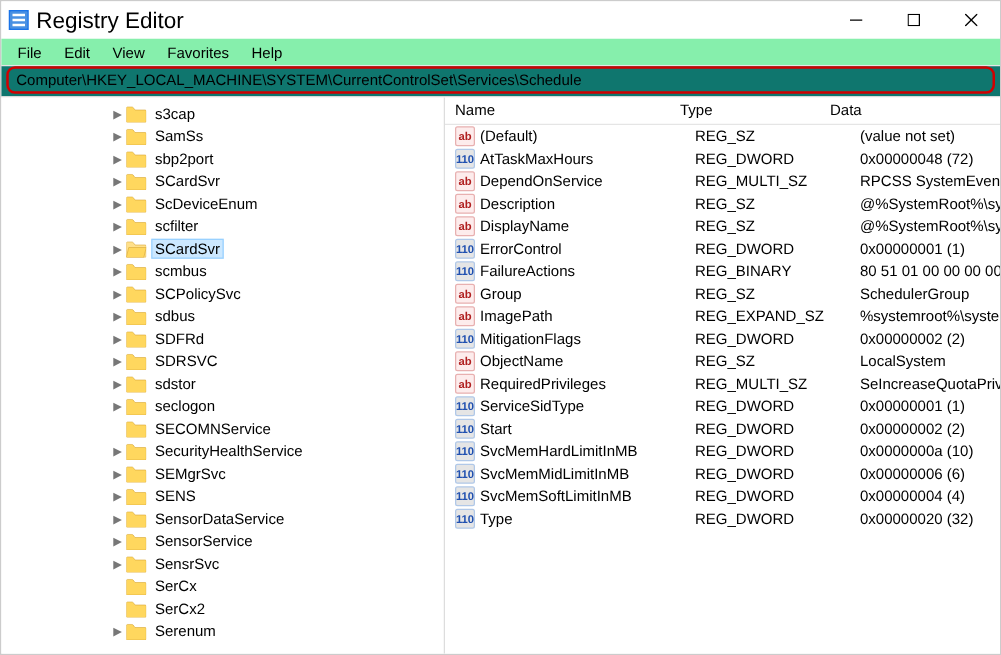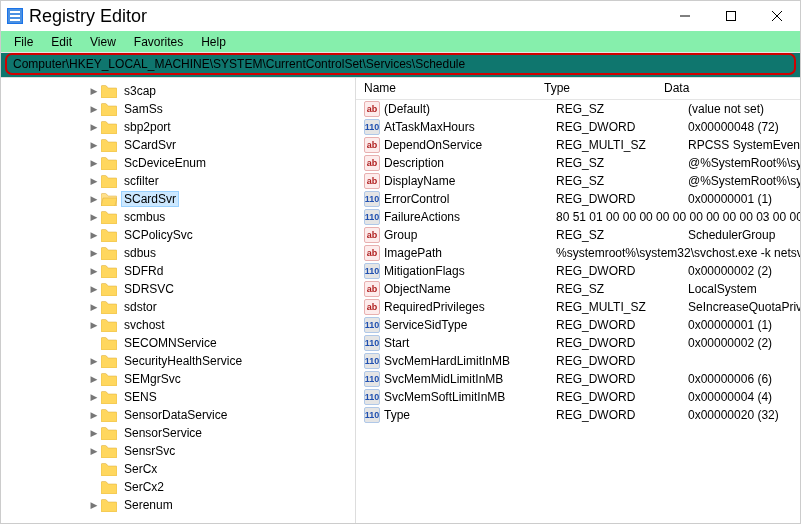--- a/index.html
+++ b/index.html
@@ -203,21 +203,21 @@
         </span>
         <span class="label">sdstor</span>
       </div>
       <div class="tree-row">
         <span class="chev">▶</span>
         <span class="folder">
           <svg viewBox="0 0 16 13">
             <path d="M0 2 L0 12 Q0 13 1 13 L15 13 Q16 13 16 12 L16 4 Q16 3 15 3 L7 3 L5.5 1 Q5 0.5 4.5 0.5 L1 0.5 Q0 0.5 0 2 Z" fill="#FFD75E" stroke="#D9A93A" stroke-width="0.5"></path>
           </svg>
         </span>
-        <span class="label">svchost</span>
+        <span class="label">seclogon</span>
       </div>
       <div class="tree-row">
         <span class="chev"></span>
         <span class="folder">
           <svg viewBox="0 0 16 13">
             <path d="M0 2 L0 12 Q0 13 1 13 L15 13 Q16 13 16 12 L16 4 Q16 3 15 3 L7 3 L5.5 1 Q5 0.5 4.5 0.5 L1 0.5 Q0 0.5 0 2 Z" fill="#FFD75E" stroke="#D9A93A" stroke-width="0.5"></path>
           </svg>
         </span>
         <span class="label">SECOMNService</span>
       </div>
@@ -356,35 +356,37 @@
             <span>ErrorControl</span>
           </div>
           <div class="cell col-type">REG_DWORD</div>
           <div class="cell col-data">0x00000001 (1)</div>
         </div>
         <div class="list-row">
           <div class="col-name-cell">
             <span class="vicon bin">110</span>
             <span>FailureActions</span>
           </div>
+          <div class="cell col-type">REG_BINARY</div>
           <div class="cell col-data">80 51 01 00 00 00 00 00 00 00 00 00 03 00 00 00</div>
         </div>
         <div class="list-row">
           <div class="col-name-cell">
             <span class="vicon str">ab</span>
             <span>Group</span>
           </div>
           <div class="cell col-type">REG_SZ</div>
           <div class="cell col-data">SchedulerGroup</div>
         </div>
         <div class="list-row">
           <div class="col-name-cell">
             <span class="vicon str">ab</span>
             <span>ImagePath</span>
           </div>
+          <div class="cell col-type">REG_EXPAND_SZ</div>
           <div class="cell col-data">%systemroot%\system32\svchost.exe -k netsvcs -p</div>
         </div>
         <div class="list-row">
           <div class="col-name-cell">
             <span class="vicon bin">110</span>
             <span>MitigationFlags</span>
           </div>
           <div class="cell col-type">REG_DWORD</div>
           <div class="cell col-data">0x00000002 (2)</div>
         </div>
@@ -419,20 +421,21 @@
           </div>
           <div class="cell col-type">REG_DWORD</div>
           <div class="cell col-data">0x00000002 (2)</div>
         </div>
         <div class="list-row">
           <div class="col-name-cell">
             <span class="vicon bin">110</span>
             <span>SvcMemHardLimitInMB</span>
           </div>
           <div class="cell col-type">REG_DWORD</div>
+          <div class="cell col-data">0x0000000a (10)</div>
         </div>
         <div class="list-row">
           <div class="col-name-cell">
             <span class="vicon bin">110</span>
             <span>SvcMemMidLimitInMB</span>
           </div>
           <div class="cell col-type">REG_DWORD</div>
           <div class="cell col-data">0x00000006 (6)</div>
         </div>
         <div class="list-row">

